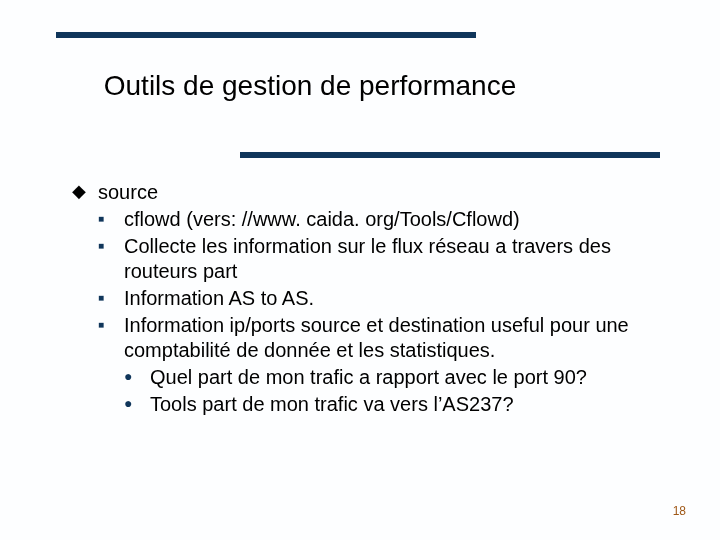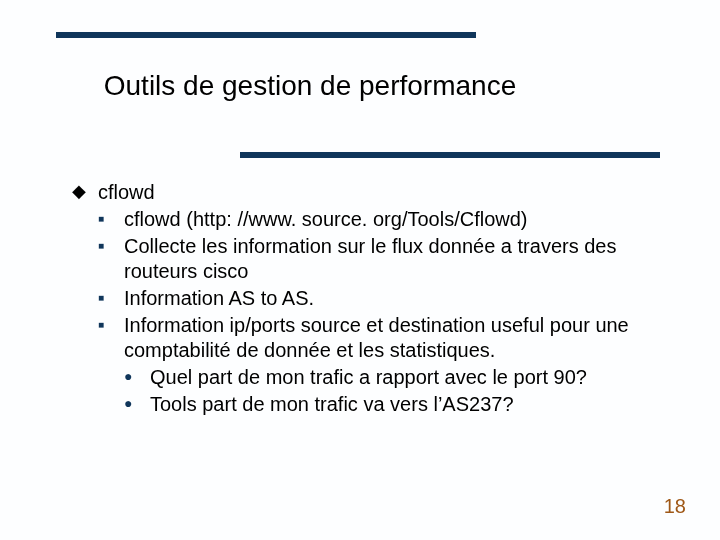--- a/index.html
+++ b/index.html
@@ -85,48 +85,48 @@
     line-height: 1.7;
     color: #10365b;
   }
   .lvl1 .text, .lvl2 .text, .lvl3 .text {
     flex: 1;
   }
   .page-num {
     position: absolute;
     bottom: 22px;
     right: 34px;
-    font-size: 20px;
+    font-size: 12px;
     color: #9f5817;
   }
 </style>
 </head>
 <body>
 
 <div class="top-rule"></div>
 
 <div class="title">Outils de gestion de performance</div>
 
 <div class="mid-rule"></div>
 
 <div class="content">
 
   <div class="lvl1">
     <div class="bullet">◆</div>
-    <div class="text">cflowd</div>
+    <div class="text">source</div>
   </div>
 
   <div class="lvl2-wrap">
     <div class="lvl2">
       <div class="bullet">■</div>
-      <div class="text">cflowd (http: //www. source. org/Tools/Cflowd)</div>
+      <div class="text">cflowd (vers: //www. caida. org/Tools/Cflowd)</div>
     </div>
     <div class="lvl2">
       <div class="bullet">■</div>
-      <div class="text">Collecte les information sur le flux donnée a travers des routeurs cisco</div>
+      <div class="text">Collecte les information sur le flux réseau a travers des routeurs part</div>
     </div>
     <div class="lvl2">
       <div class="bullet">■</div>
       <div class="text">Information AS to AS.</div>
     </div>
     <div class="lvl2">
       <div class="bullet">■</div>
       <div class="text">Information ip/ports source et  destination useful pour une comptabilité de donnée et les statistiques.</div>
     </div>
 

